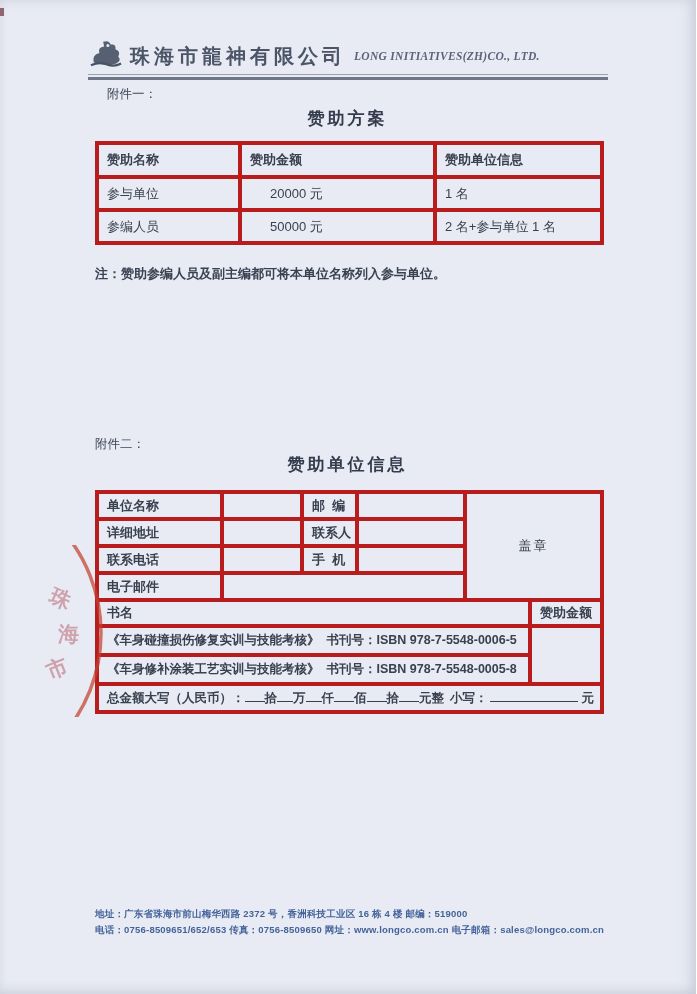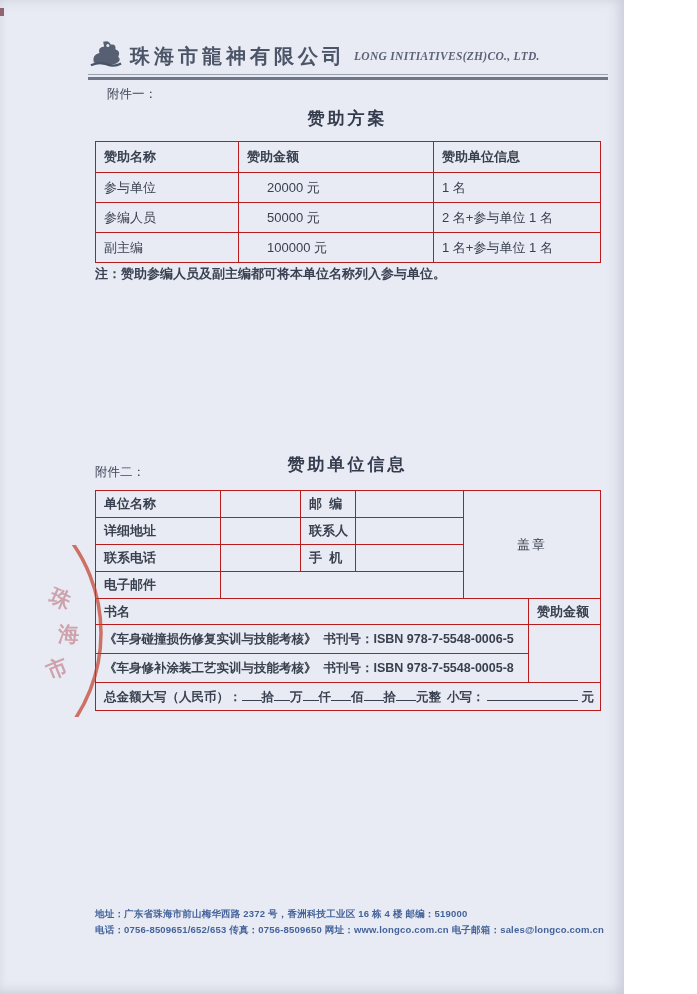--- a/index.html
+++ b/index.html
@@ -1,18 +1,18 @@
 <!DOCTYPE html>
 <html><head>
 <meta charset="utf-8">
 <style>
   html,body{margin:0;padding:0;}
   .page{
     position:relative;
-    width:624px;height:994px;
+    width:696px;height:994px;
     background:#e8ebf3;
     font-family:"Liberation Sans","DejaVu Sans",sans-serif;
     color:#3b4254;
     overflow:hidden;
     box-shadow:inset -6px 0 12px rgba(140,148,170,.25), inset 0 -4px 8px rgba(150,155,175,.15);
   }
   .corner-mark{position:absolute;left:0;top:8px;width:4px;height:8px;background:#7c4552;opacity:.8;}
   
   .header{position:absolute;left:88px;top:38px;width:522px;height:36px;display:flex;align-items:center;}
   .logo{flex:0 0 auto;margin-right:6px;}
@@ -23,27 +23,27 @@
   .company-en{
     font-family:"Liberation Serif","DejaVu Serif",serif;
     font-style:italic;font-weight:bold;font-size:11.5px;color:#5c6377;
     margin-left:8px;white-space:nowrap;letter-spacing:.3px;
   }
   .header-rule{position:absolute;left:88px;top:74px;width:520px;height:6px;
     border-top:1.5px solid #9aa2b0;}
   .header-rule::after{content:"";display:block;margin-top:1.5px;height:3px;background:#6f7787;}
   
   .att-label{position:absolute;left:95px;font-size:12.5px;color:#3f4657;}
-  .att1{top:86px;padding-left:12px;} .att2{top:436px;margin-top:28px;}
+  .att1{top:86px;padding-left:12px;} .att2{top:436px;}
   .sec-title{position:absolute;left:95px;width:505px;text-align:center;
     font-size:17px;font-weight:bold;letter-spacing:3px;color:#343b4d;}
   .title1{top:107px;} .title2{top:453px;}
   
   table{border-collapse:collapse;table-layout:fixed;}
-  td,th{border:1px solid #b91c1c;vertical-align:middle;overflow:hidden;}
+  td,th{border:4px solid #b91c1c;vertical-align:middle;overflow:hidden;}
   .t1{position:absolute;left:95px;top:141px;width:505px;font-size:13px;}
   .t1 th{height:30px;text-align:left;padding:0 0 0 8px;font-weight:600;color:#39404f;}
   .t1 td{height:29px;padding:0 0 0 8px;color:#39404f;}
   .t1 td.amt{font-family:"Liberation Sans","DejaVu Sans",sans-serif;padding-left:28px;}
   .note{position:absolute;left:95px;top:265px;font-size:13px;font-weight:600;color:#3a4152;}
   .t2{position:absolute;left:95px;top:490px;width:505px;font-size:13px;}
   .t2 td{padding:0 0 0 8px;color:#39404f;}
   .t2 .lbl{font-weight:600;white-space:pre;}
   .t2 .r-info{height:27px;}
   .t2 .stamp-cell{text-align:center;font-weight:400;padding:0;letter-spacing:2px;}
@@ -100,25 +100,20 @@
     <tr>
       <td>参与单位</td>
       <td class="amt">20000 元</td>
       <td>1 名</td>
     </tr>
     <tr>
       <td>参编人员</td>
       <td class="amt">50000 元</td>
       <td>2 名+参与单位 1 名</td>
     </tr>
-    <tr>
-      <td>副主编</td>
-      <td class="amt">100000 元</td>
-      <td>1 名+参与单位 1 名</td>
-    </tr>
   </tbody>
     </table>
 
   <div class="note">注：赞助参编人员及副主编都可将本单位名称列入参与单位。</div>
 
   <div class="att-label att2">附件二：</div>
   <div class="sec-title title2">赞助单位信息</div>
 
   <table class="t2">
     <colgroup>

